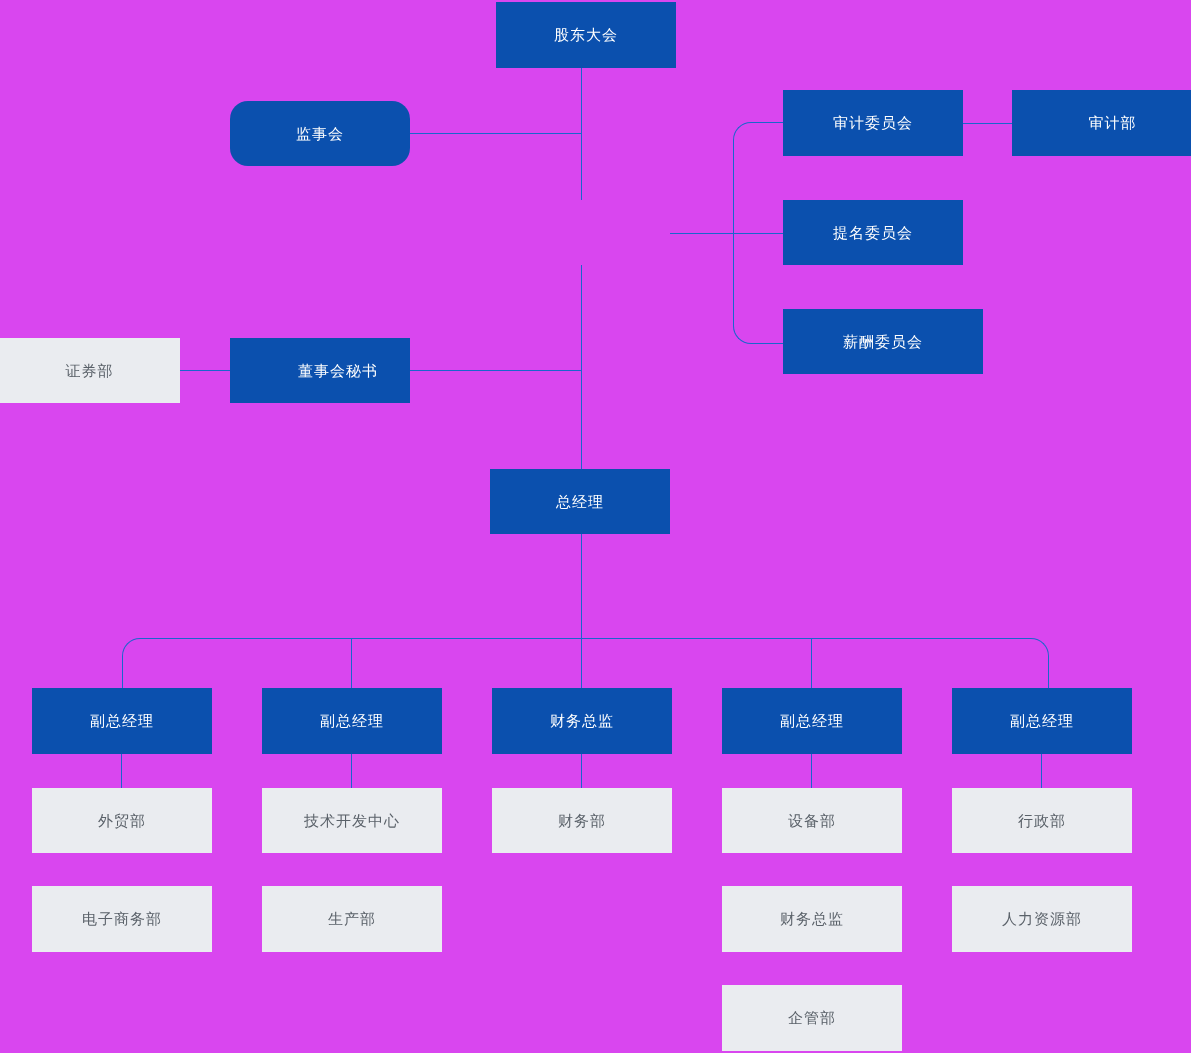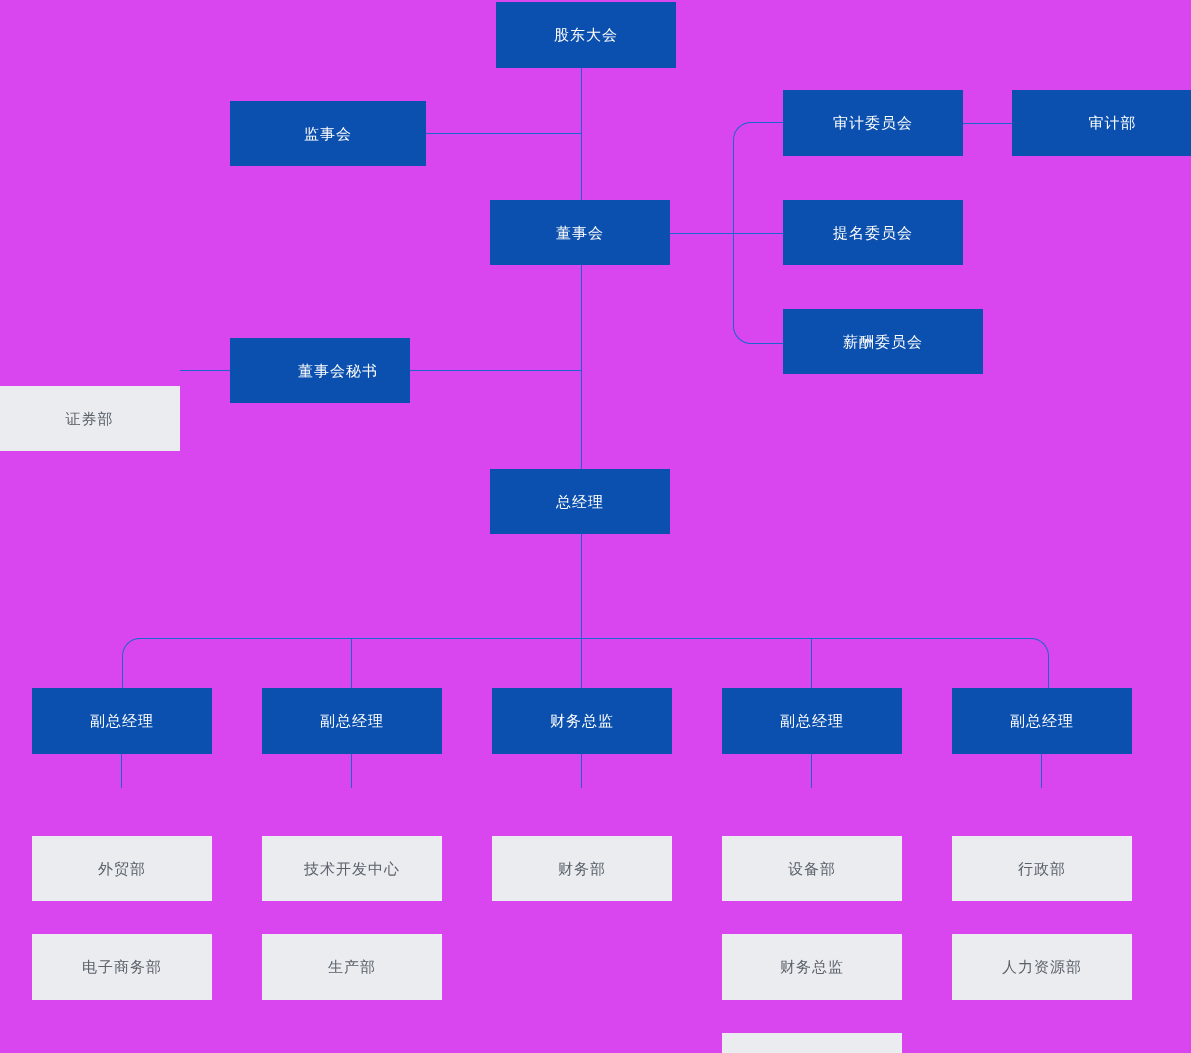--- a/index.html
+++ b/index.html
@@ -27,21 +27,20 @@
     z-index: 3;
     user-select: none;
   }
   .node.primary {
     background: #0b50ae;
     color: #ffffff;
   }
   .node.muted {
     background: #eaecf0;
     color: #5a6169;
-    margin-top: 48px;
   }
   .edge {
     position: absolute;
     background: #1a66cc;
     z-index: 1;
   }
   .edge.v { width: 1px; }
   .edge.h { height: 1px; }
   .bracket {
     position: absolute;
@@ -95,27 +94,26 @@
   <div class="edge v" style="left:811px; top:638px; height:51px;"></div>
 
   <div class="edge v" style="left:121px; top:754px; height:34px;"></div>
   <div class="edge v" style="left:351px; top:754px; height:34px;"></div>
   <div class="edge v" style="left:581px; top:754px; height:34px;"></div>
   <div class="edge v" style="left:811px; top:754px; height:34px;"></div>
   <div class="edge v" style="left:1041px; top:754px; height:34px;"></div>
 
   <div class="node primary" style="left:496px; top:2px; width:180px; height:66px;">股东大会</div>
 
-  <div class="node primary" style="left:230px; top:101px; width:196px; height:65px;">监事会</div>
+  <div class="node primary" style="left:230px; top:101px; width:180px; height:65px;border-radius:18px;">监事会</div>
 
   <div class="node primary" style="left:783px; top:90px; width:180px; height:66px;">审计委员会</div>
 
   <div class="node primary" style="left:1012px; top:90px; width:180px; height:66px;padding-left:21px;">审计部</div>
 
-  <div class="node primary" style="left:490px; top:200px; width:180px; height:65px;">董事会</div>
 
   <div class="node primary" style="left:783px; top:200px; width:180px; height:65px;">提名委员会</div>
 
   <div class="node primary" style="left:783px; top:309px; width:200px; height:65px;">薪酬委员会</div>
 
   <div class="node muted" style="left:-1px; top:338px; width:181px; height:65px;">证券部</div>
 
   <div class="node primary" style="left:230px; top:338px; width:180px; height:65px;padding-left:36px;">董事会秘书</div>
 
   <div class="node primary" style="left:490px; top:469px; width:180px; height:65px;">总经理</div>

